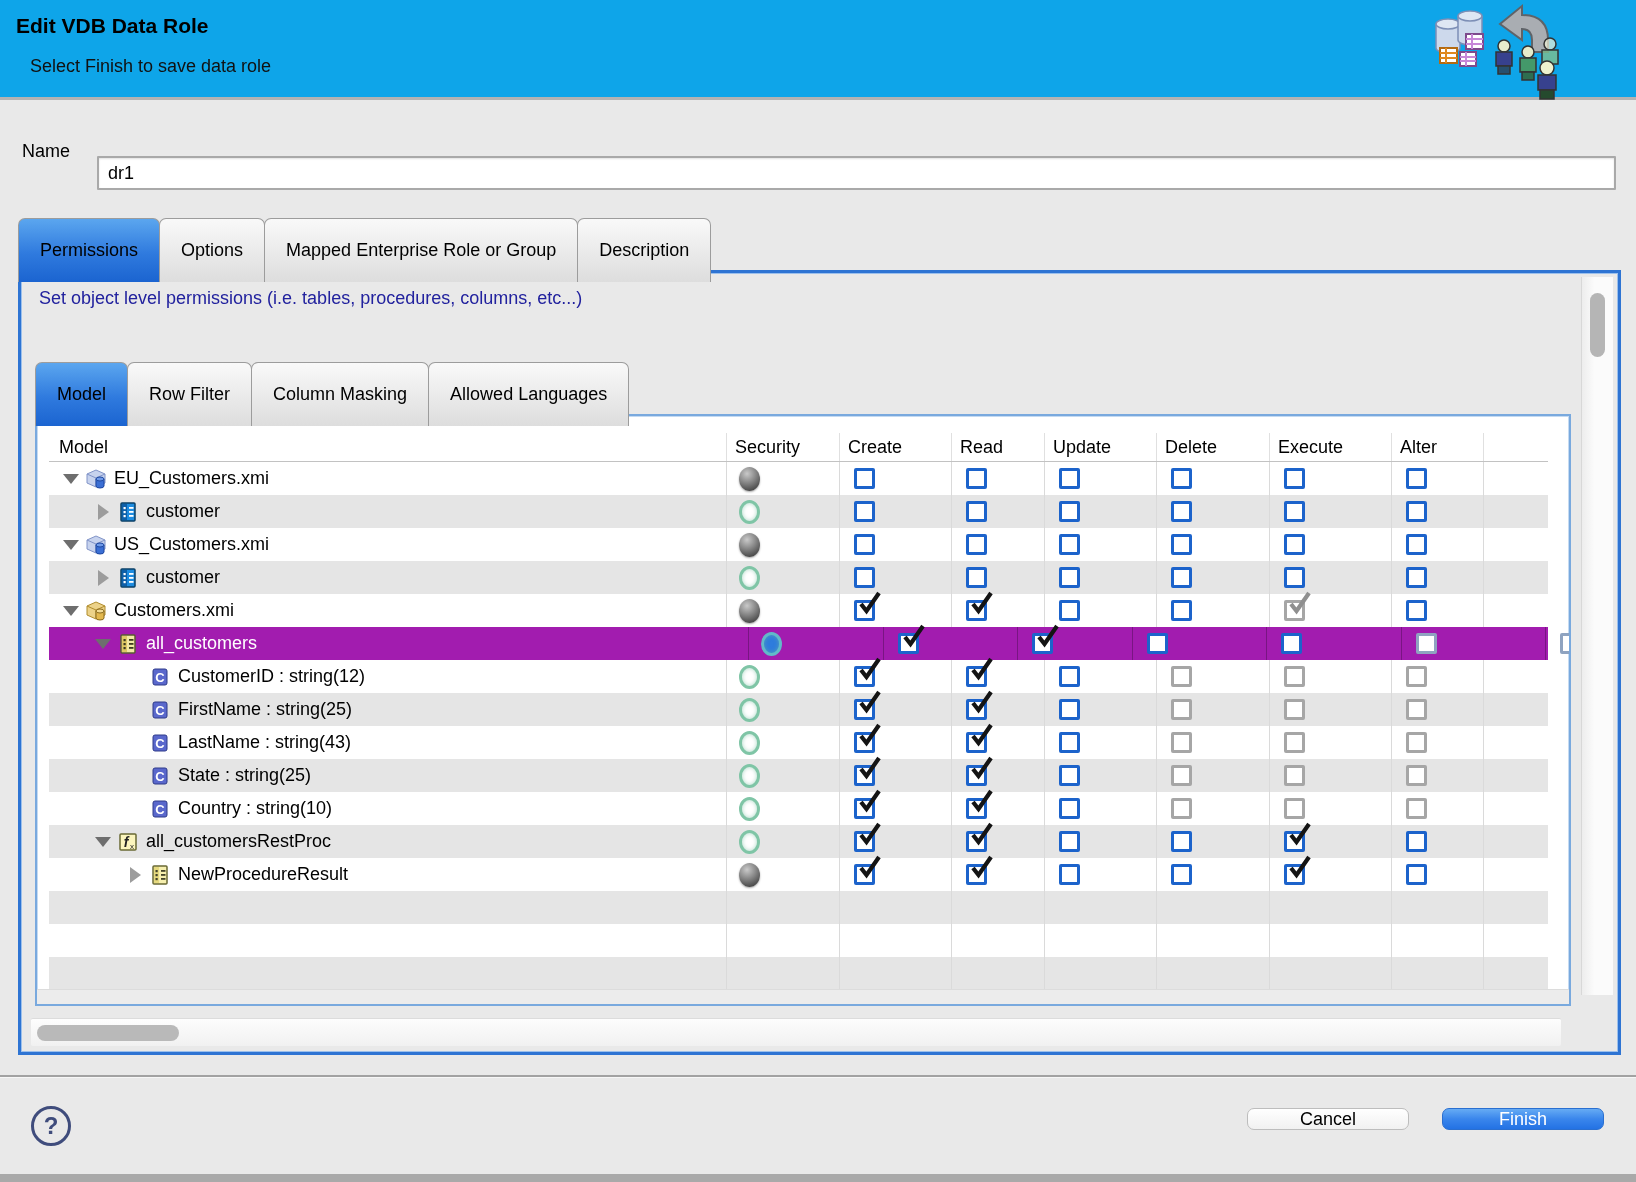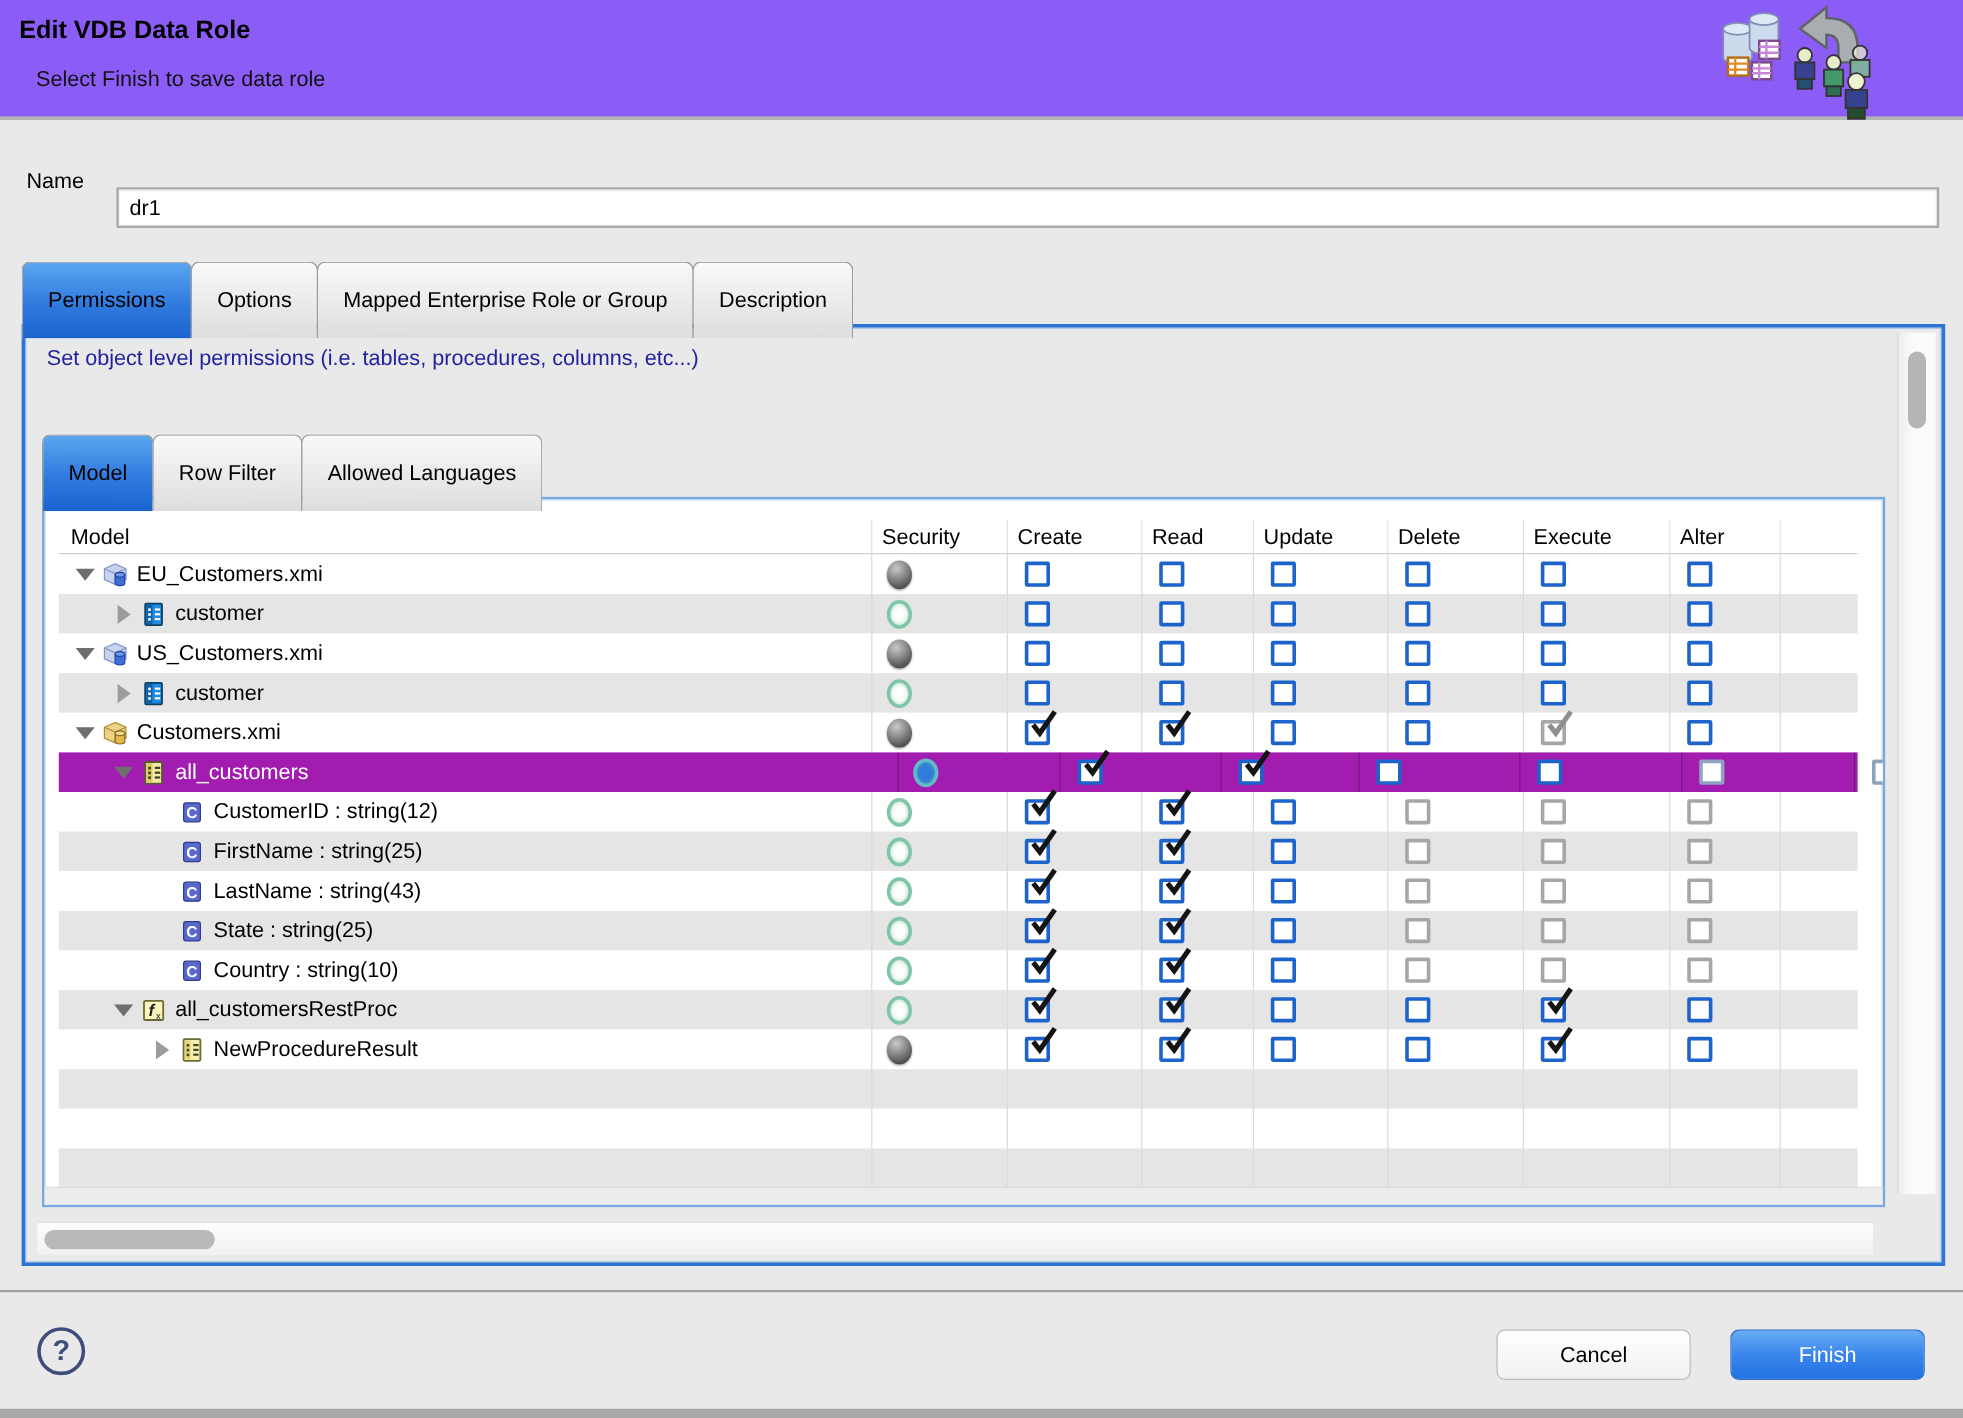--- a/index.html
+++ b/index.html
@@ -1,20 +1,20 @@
 <!DOCTYPE html>
 <html><head>
 <meta charset="utf-8">
 <style>
   html,body{margin:0;padding:0;background:#d4d4d4;}
   *{box-sizing:border-box;font-family:"Liberation Sans","DejaVu Sans",sans-serif;}
   .window{position:relative;width:1636px;height:1182px;background:#e9e9e9;overflow:hidden;}
 
   
-  .hdr{position:absolute;left:0;top:0;width:1636px;height:100px;background:#8b5cf6;border-bottom:3px solid #b3b3b3;}
+  .hdr{position:absolute;left:0;top:0;width:1636px;height:100px;background:#0ea5e9;border-bottom:3px solid #b3b3b3;}
   .hdr-title{position:absolute;left:16px;top:14px;font-size:21px;font-weight:bold;color:#000;}
   .hdr-sub{position:absolute;left:30px;top:56px;font-size:18px;color:#111;}
   .hdr-ic1{position:absolute;left:1428px;top:8px;}
   .hdr-ic2{position:absolute;left:1492px;top:2px;}
 
   
   .name-label{position:absolute;left:22px;top:141px;font-size:18px;color:#000;}
   .name-input{position:absolute;left:97px;top:134px;width:1519px;height:34px;border:2px solid #a9a9a9;border-radius:1px;background:#fff;font-size:18px;padding:0 9px;color:#000;box-shadow:inset 0 1px 2px rgba(0,0,0,.12);margin-top:22px;}
 
   
@@ -72,21 +72,21 @@
   
   .cb{position:relative;width:21px;height:21px;border:3px solid #1c63cb;border-radius:2px;background:#fff;margin-left:14px;flex:none;}
   .cb.off-disabled,.cb.on-disabled{border-color:#a6a6a6;}
   .grow.selected .cb.off-disabled{border-color:#8fa3c0;}
   .ckm{position:absolute;left:-2px;top:-13px;width:28px;height:28px;overflow:visible;}
 
   
   .foot-sep{position:absolute;left:0;top:1075px;width:1636px;height:2px;background:#a2a2a2;box-shadow:0 1px 0 #f7f7f7;}
   .help-btn{position:absolute;left:31px;top:1106px;width:40px;height:40px;border-radius:50%;border:3px solid #3f4c7c;
             display:flex;align-items:center;justify-content:center;font-size:24px;font-weight:bold;color:#3f4c7c;background:transparent;}
-  .btn{position:absolute;top:1108px;height:42px;width:162px;border-radius:7px;font-size:18px;display:flex;align-items:center;justify-content:center;}
+  .btn{position:absolute;top:1108px;height:22px;width:162px;border-radius:7px;font-size:18px;display:flex;align-items:center;justify-content:center;}
   .btn.cancel{left:1247px;background:linear-gradient(#ffffff,#f1f1f1);border:1px solid #bdbdbd;color:#000;}
   .btn.finish{left:1442px;background:linear-gradient(#66abf4 0%,#3a86ec 50%,#2372e4 100%);border:1px solid #2a6fd0;color:#fff;}
   .win-bottom{position:absolute;left:0;top:1174px;width:1636px;height:8px;background:#a9a9a9;}
 </style>
 </head>
 <body>
 
 <div class="window">
 
   <div class="hdr">
@@ -140,20 +140,21 @@
       <div class="tab">Options</div>
       <div class="tab">Mapped Enterprise Role or Group</div>
       <div class="tab">Description</div>
     </div>
 
   <div class="panel">
     <div class="instruction">Set object level permissions (i.e. tables, procedures, columns, etc...)</div>
     <div class="tabbar inner" id="inner-tabs">
         <div class="tab active">Model</div>
         <div class="tab">Row Filter</div>
+        <div class="tab">Column Masking</div>
         <div class="tab">Allowed Languages</div>
       </div>
 
     <div class="inner-panel">
       <div class="tablewrap">
         <div class="cols ghead" id="grid-head">
             <div class="cell">Model</div>
             <div class="cell">Security</div>
             <div class="cell">Create</div>
             <div class="cell">Read</div>

